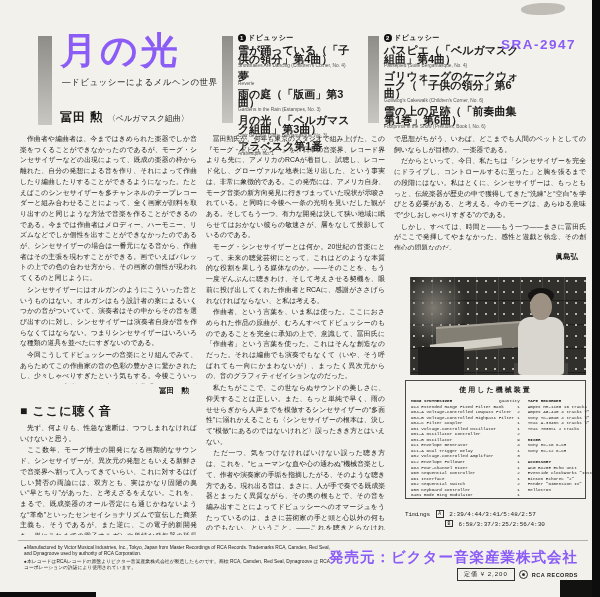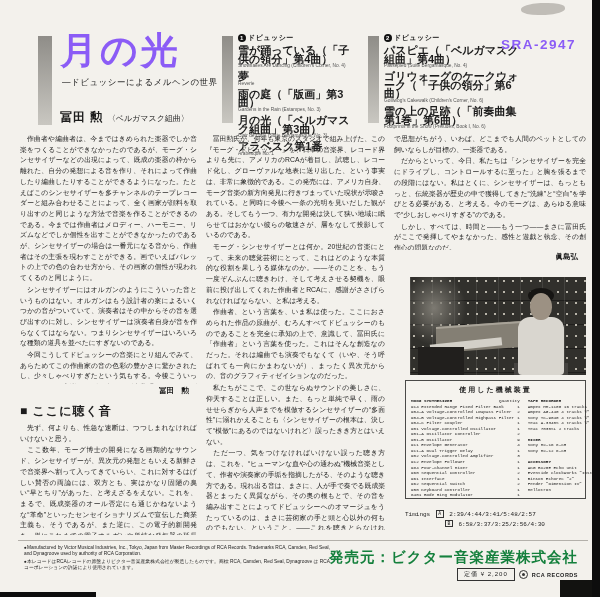--- a/index.html
+++ b/index.html
@@ -81,21 +81,21 @@
            font-family:"Liberation Mono","DejaVu Sans Mono",monospace;color:#222;}
   .tm-badge{display:inline-block;border:1px solid #333;font-size:4.8px;line-height:5.5px;
             padding:0 1.5px;margin:0 2px;vertical-align:1px;}
   .tm-l2{padding-left:38px;}
   
   .rule{position:absolute;left:18px;top:540px;width:570px;height:1px;background:#b3b0aa;}
   .legal{position:absolute;left:24px;top:545px;width:306px;font-size:4.8px;line-height:6.3px;
          color:#222;text-align:justify;}
   .legal p{margin:0 0 1px 0;}
   .publisher{position:absolute;left:270px;top:548px;width:308px;text-align:right;
-             font-size:14.5px;font-weight:bold;letter-spacing:1px;color:#15803d;}
+             font-size:14.5px;font-weight:bold;letter-spacing:1px;color:#8b5cf6;}
   .price-row{position:absolute;left:270px;top:568px;width:308px;display:flex;
              justify-content:flex-end;align-items:center;gap:4px;}
   .price-box{border:1px solid #333;font-size:6px;padding:1px 6px;letter-spacing:1px;}
   .nipper{width:9px;height:9px;border:1px solid #333;border-radius:50%;position:relative;}
   .nipper::after{content:"";position:absolute;left:2px;top:2px;width:3px;height:3px;
                  border-radius:50%;background:#333;}
   .rca-records{font-size:5.5px;font-weight:bold;letter-spacing:.5px;}
 </style>
 </head>
 <body>

